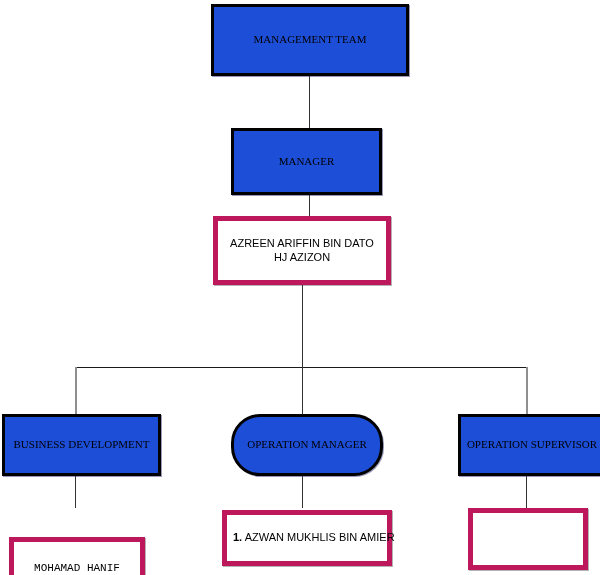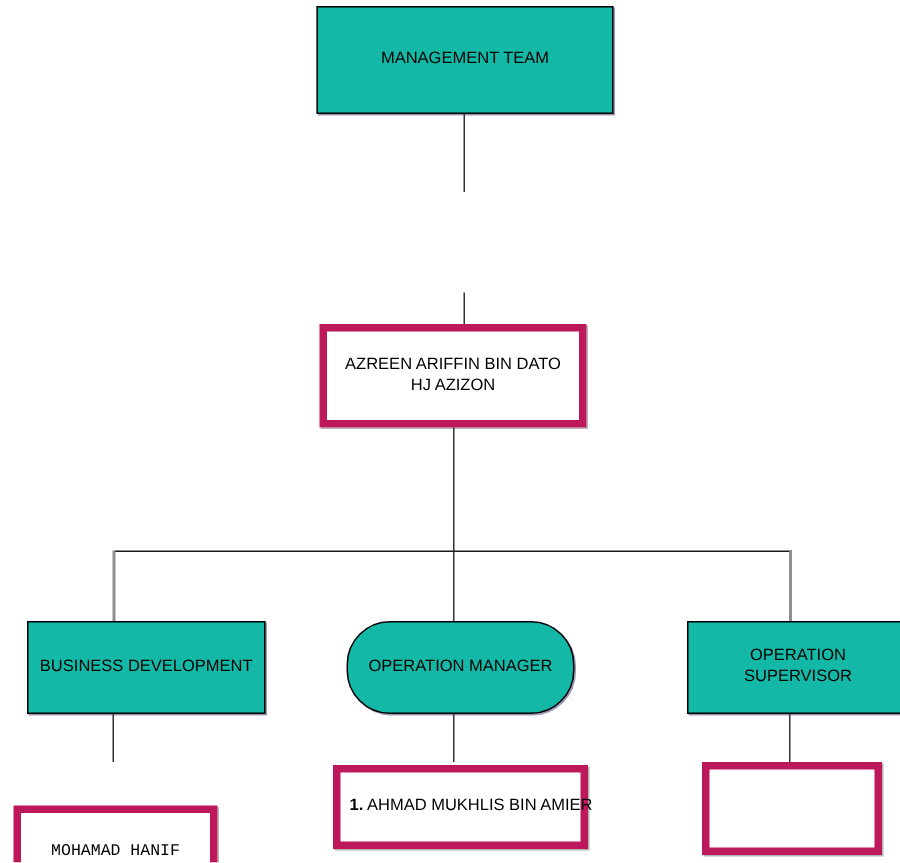--- a/index.html
+++ b/index.html
@@ -25,23 +25,24 @@
     display: flex;
     align-items: center;
     justify-content: center;
     text-align: center;
     color: #000000;
     line-height: 1.25;
     letter-spacing: 0px;
     word-break: break-word;
   }
   .node.filled {
-    background: #14b8a6;
-    border: 1px solid #000000;
+    background: #1d4ed8;
+    border: 3px solid #000000;
     box-shadow: 1px 1px 0 #9a9ab8;
+    font-family: Liberation Serif, serif;
   }
   .node.plain {
     background: #ffffff;
     border: 5px solid #be185d;
     box-shadow: 1px 1px 0 #b4b4b4;
   }
   .node-label {
     display: block;
     padding: 0 4px;
     font-size: 11px;
@@ -84,36 +85,39 @@
 <body>
 
 <div id="chart-canvas">
 
   <div class="node filled" style="left:211px; top:4px; width:198px; height:72px;">
     <span class="node-label">MANAGEMENT TEAM</span>
   </div>
 
   <div class="connector v" style="left:309px; top:76px; width:1px; height:52px;"></div>
 
+  <div class="node filled" style="left:231px; top:128px; width:151px; height:67px;">
+    <span class="node-label">MANAGER</span>
+  </div>
 
   <div class="connector v" style="left:309px; top:195px; width:1px; height:21px;"></div>
 
   <div class="node plain" style="left:213px; top:216px; width:178px; height:69px;">
     <span class="node-label">AZREEN ARIFFIN BIN DATO HJ AZIZON</span>
   </div>
 
   <div class="connector v" style="left:302px; top:285px; width:1px; height:83px;"></div>
 
   <div class="connector h" style="left:76px; top:367px; width:452px;"></div>
 
   <div class="connector v drop" style="left:75px; top:367px; height:48px;"></div>
   <div class="connector v" style="left:302px; top:367px; width:1px; height:48px;"></div>
   <div class="connector v drop" style="left:526px; top:367px; height:48px;"></div>
 
-  <div class="node filled" style="left:2px; top:414px; width:159px; height:62px;margin-left:16px;">
+  <div class="node filled" style="left:2px; top:414px; width:159px; height:62px;">
     <span class="node-label">BUSINESS DEVELOPMENT</span>
   </div>
 
   <div class="node filled" style="left:231px; top:414px; width:152px; height:62px;border-radius:29px;">
     <span class="node-label">OPERATION MANAGER</span>
   </div>
 
   <div class="node filled" style="left:458px; top:414px; width:148px; height:62px;">
     <span class="node-label">OPERATION SUPERVISOR</span>
   </div>
@@ -123,21 +127,21 @@
   <div class="connector v" style="left:526px; top:476px; width:1px; height:32px;"></div>
 
   <div class="node plain" style="left:9px; top:537px; width:136px; height:64px;font-family:Liberation Mono, monospace;">
     <span class="node-label">MOHAMAD HANIF</span>
   </div>
 
   <div class="node plain list-node" style="left:222px; top:510px; width:170px; height:56px;">
     <div class="list-wrap">
       <div class="list-row">
         <span class="list-num">1.</span>
-        <span>AHMAD MUKHLIS BIN AMIER</span>
+        <span>AZWAN MUKHLIS BIN AMIER</span>
       </div>
     </div>
   </div>
 
   <div class="node plain" style="left:468px; top:508px; width:120px; height:62px;">
     <span class="node-label"></span>
   </div>
 
 </div>
 

